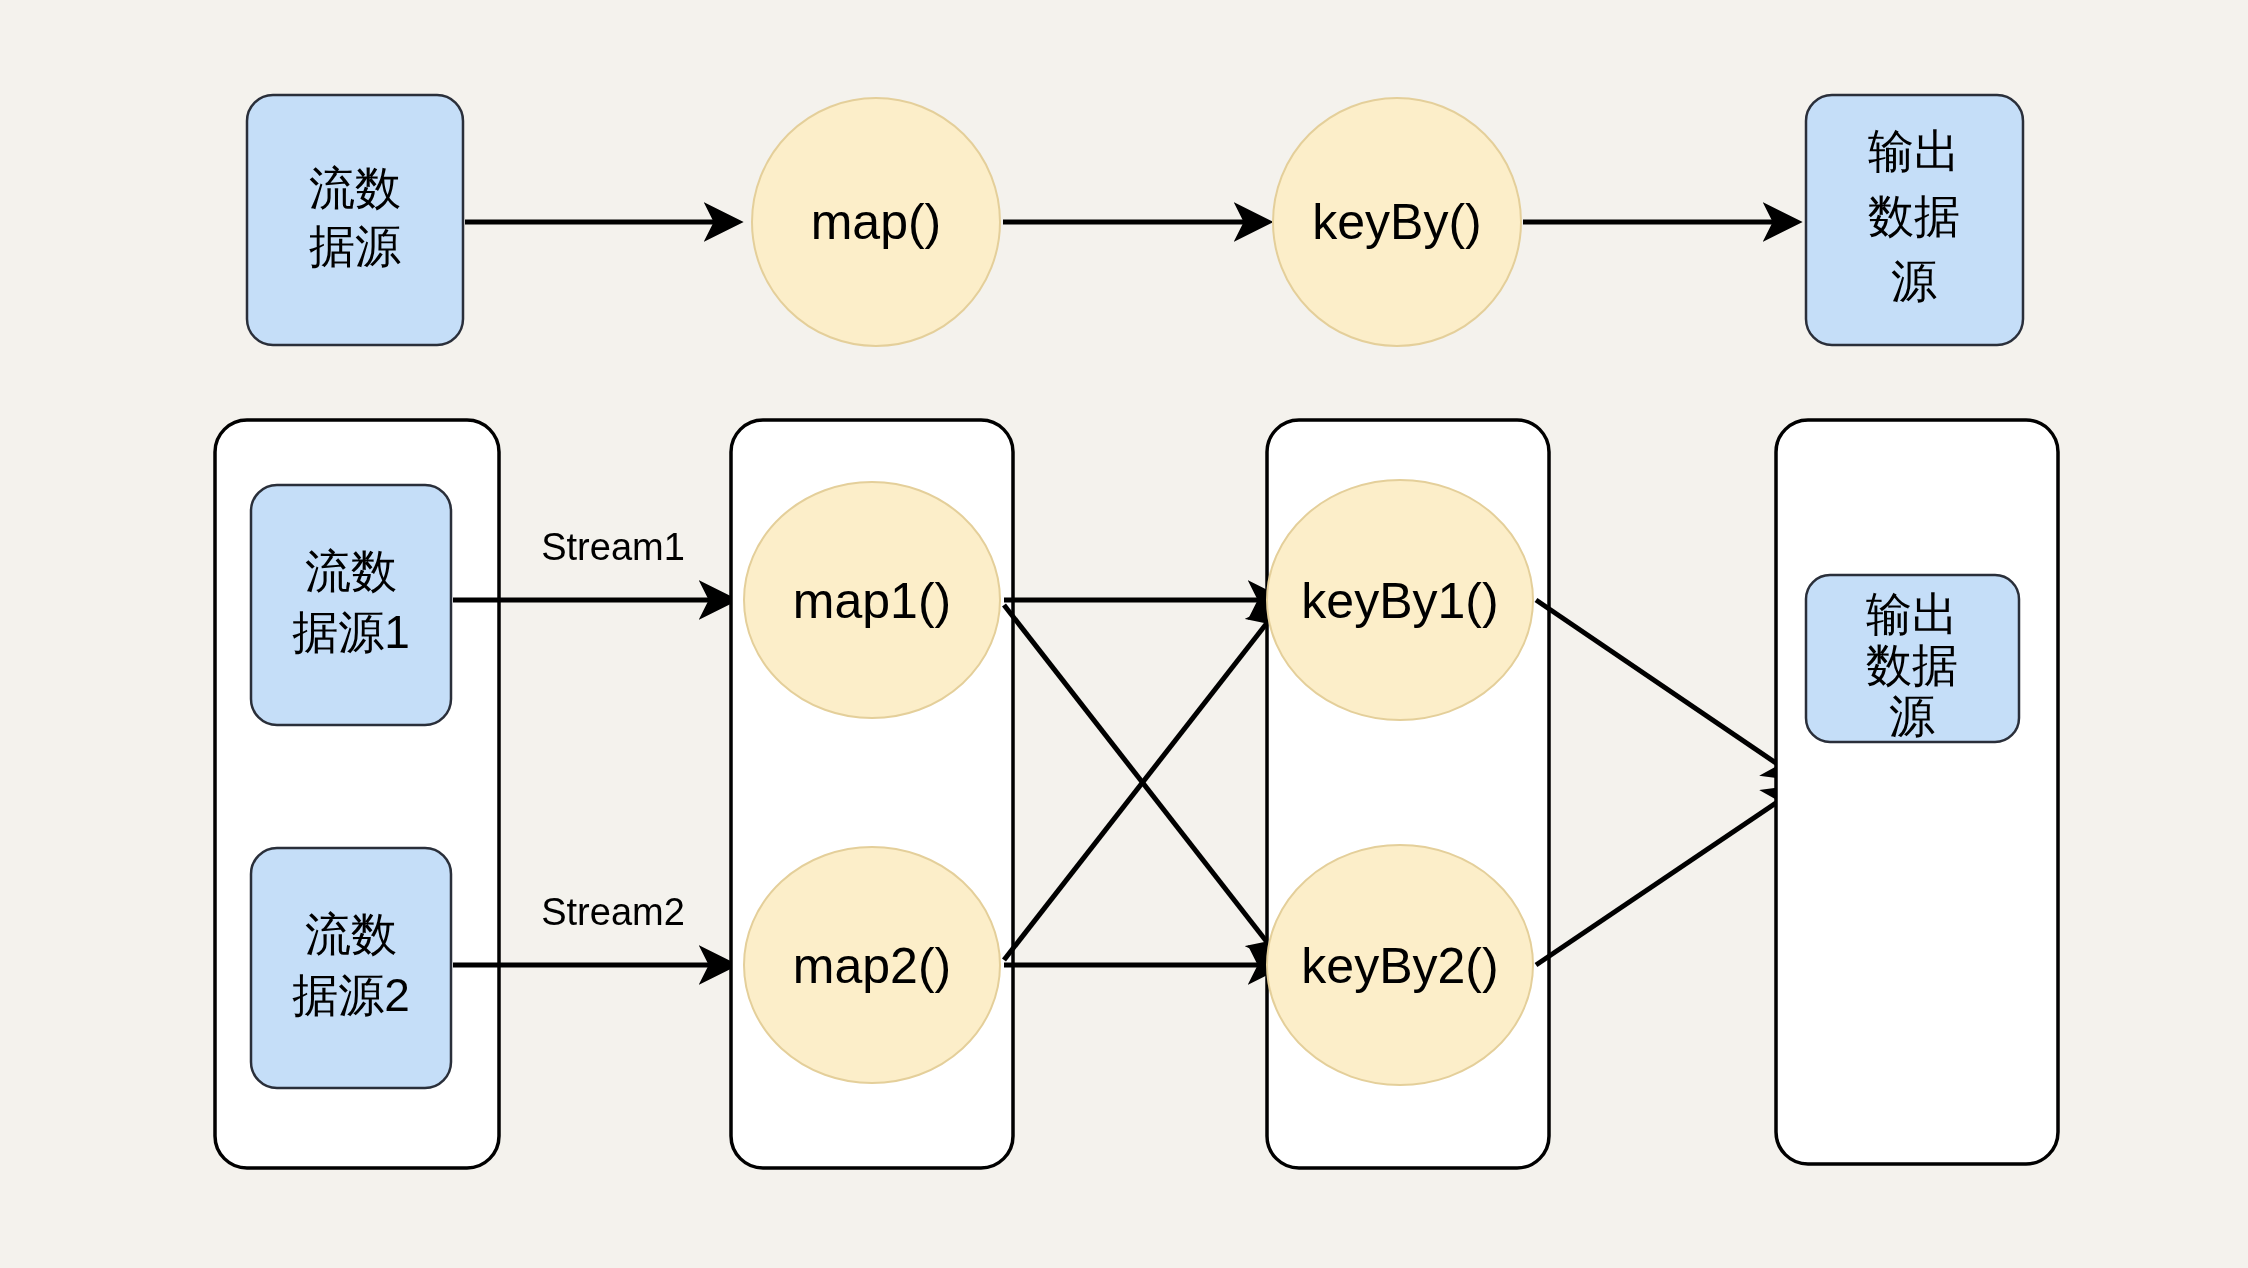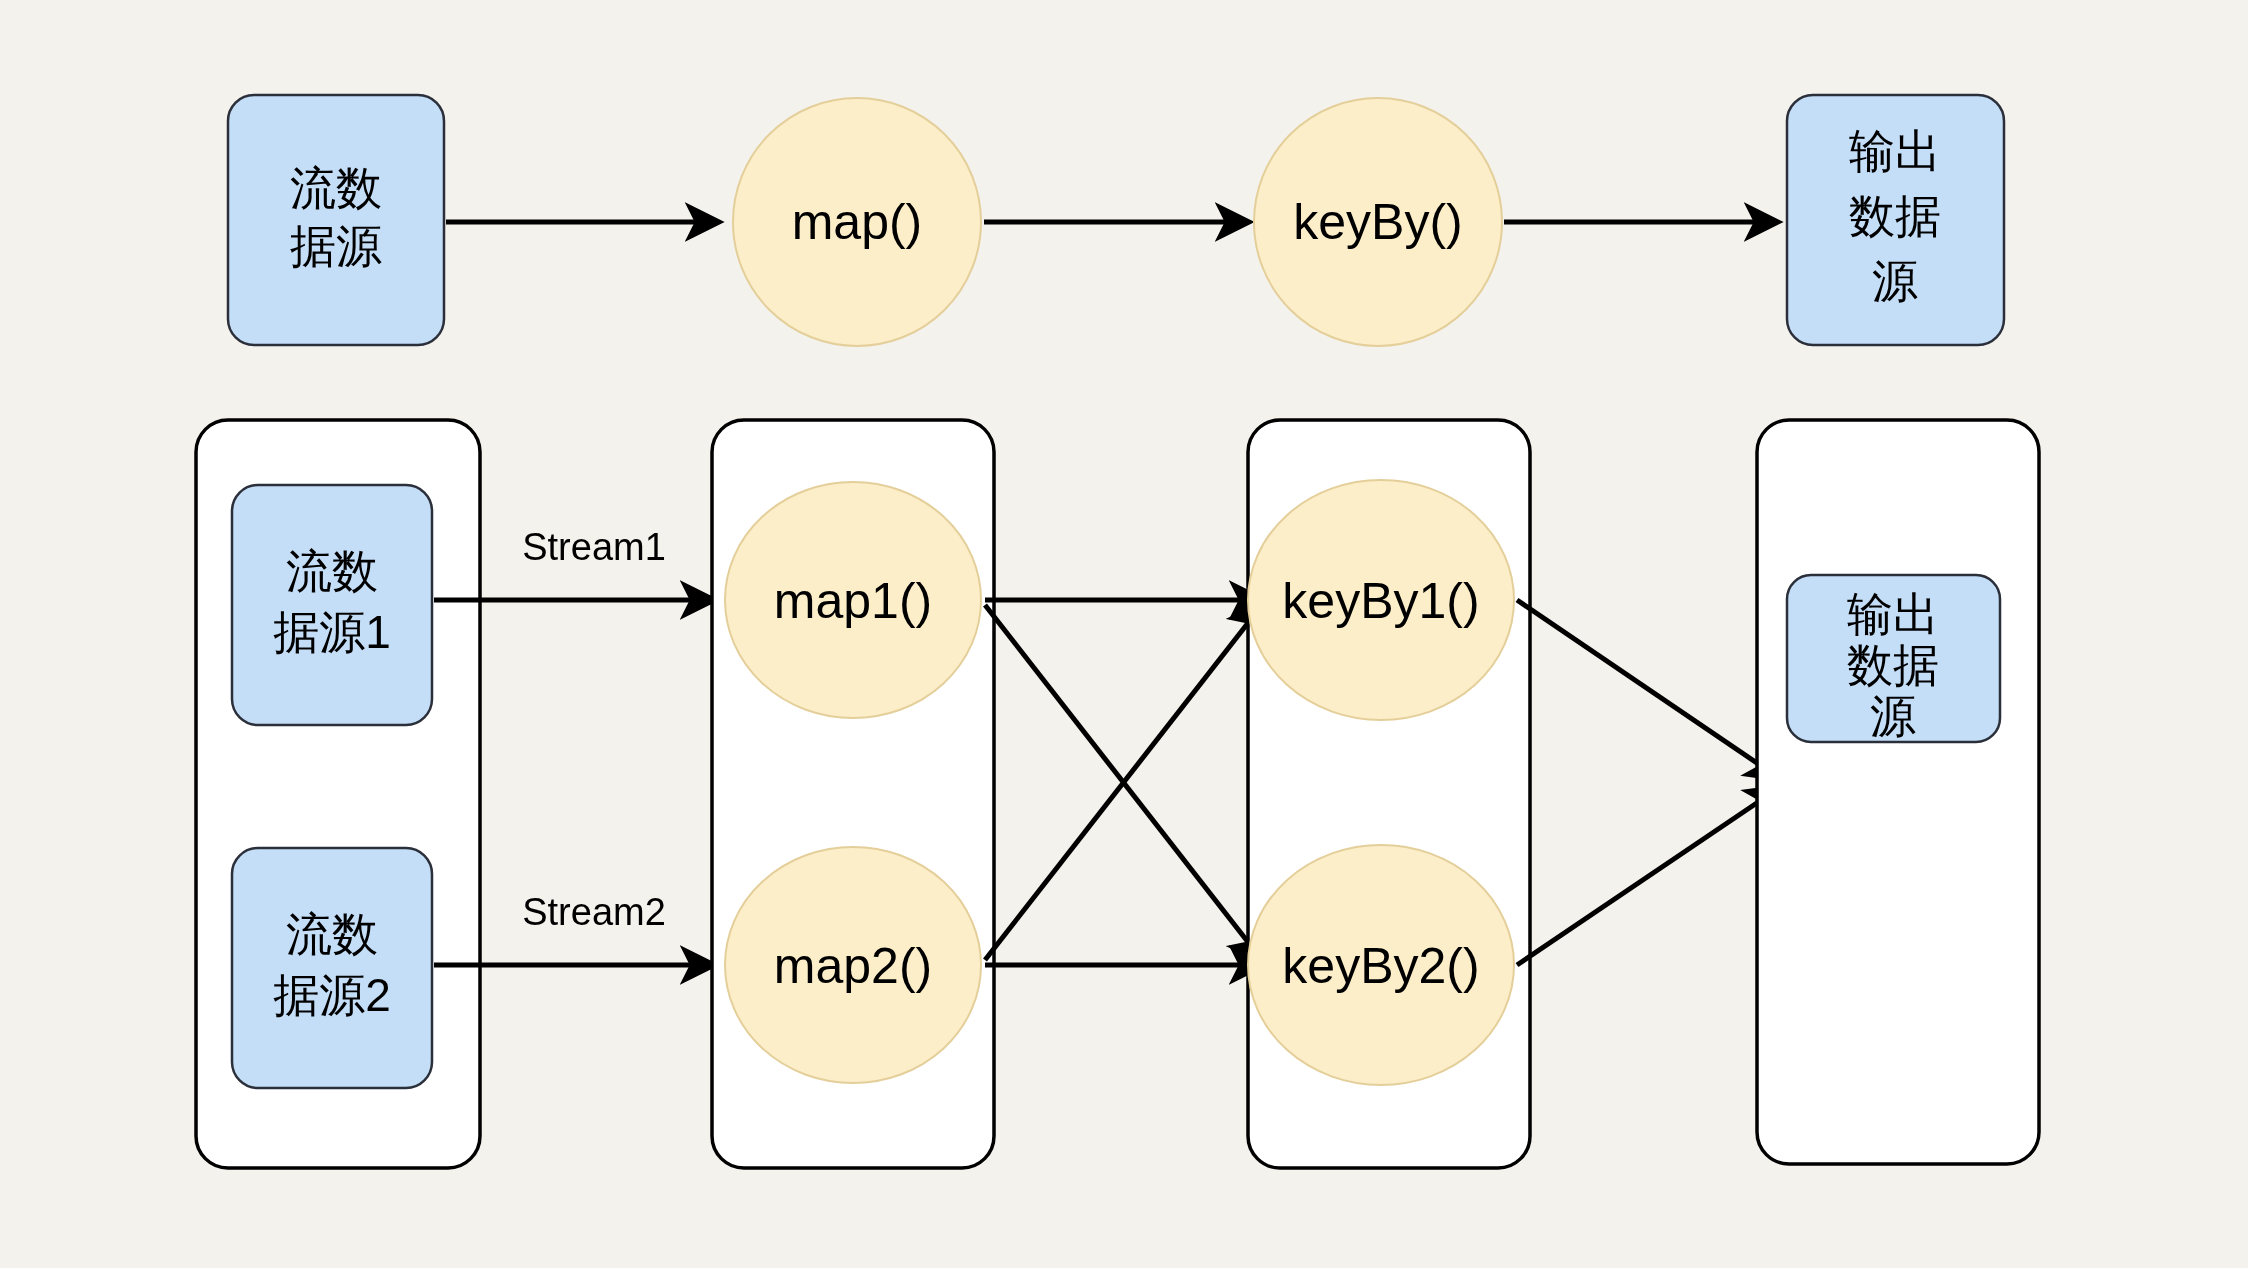--- a/index.html
+++ b/index.html
@@ -11,20 +11,21 @@
     width: 2248px;
     height: 1268px;
     overflow: hidden;
     font-family: "Liberation Sans", sans-serif;
   }
   #canvas {
     position: relative;
     width: 1816px;
     height: 1268px;
     background: #f4f2ed;
+    margin-left: 19px;
   }
   svg.diagram {
     position: absolute;
     top: 0; left: 0;
     width: 2248px;
     height: 1268px;
     display: block;
   }
   .cjk-label, .fn-label, .edge-label {
     font-family: "Liberation Sans", sans-serif;

